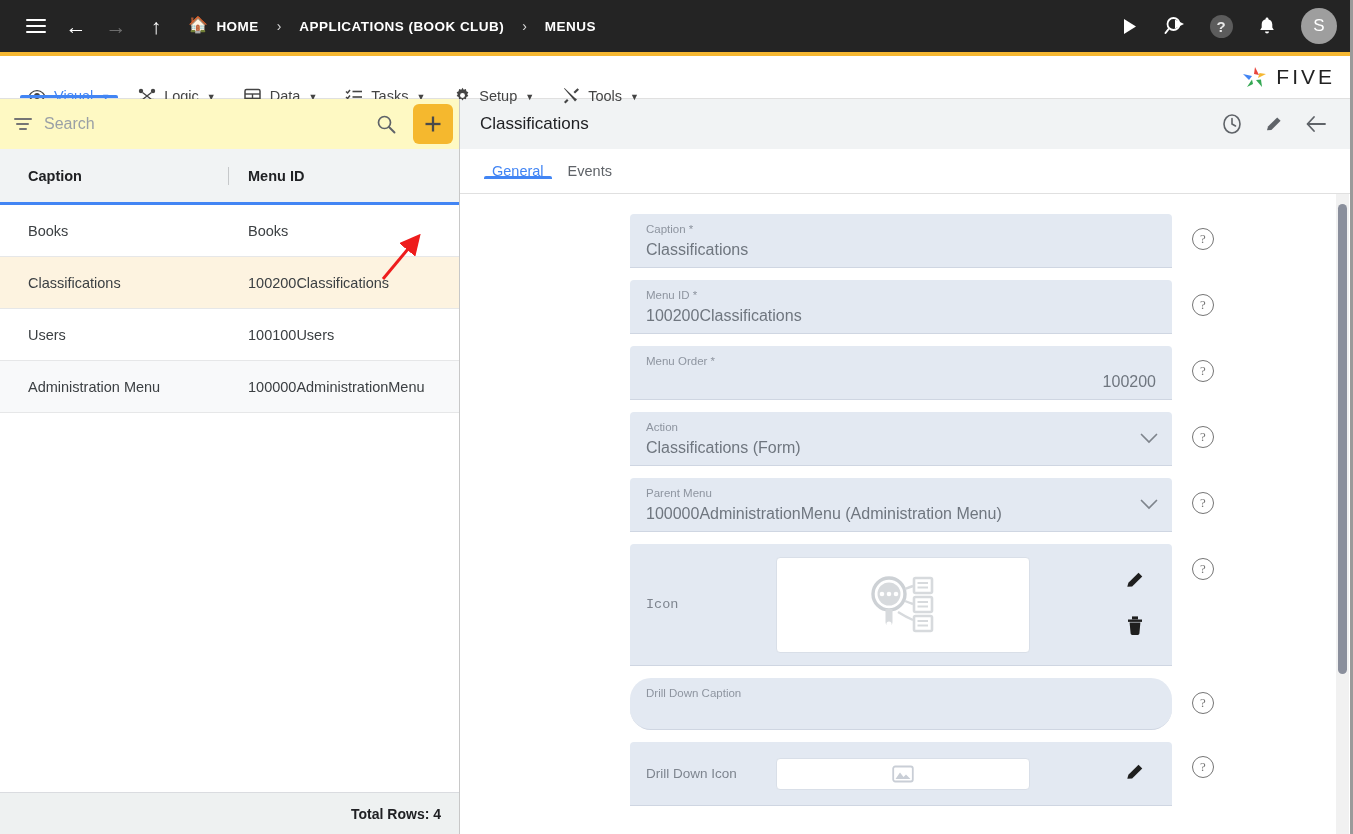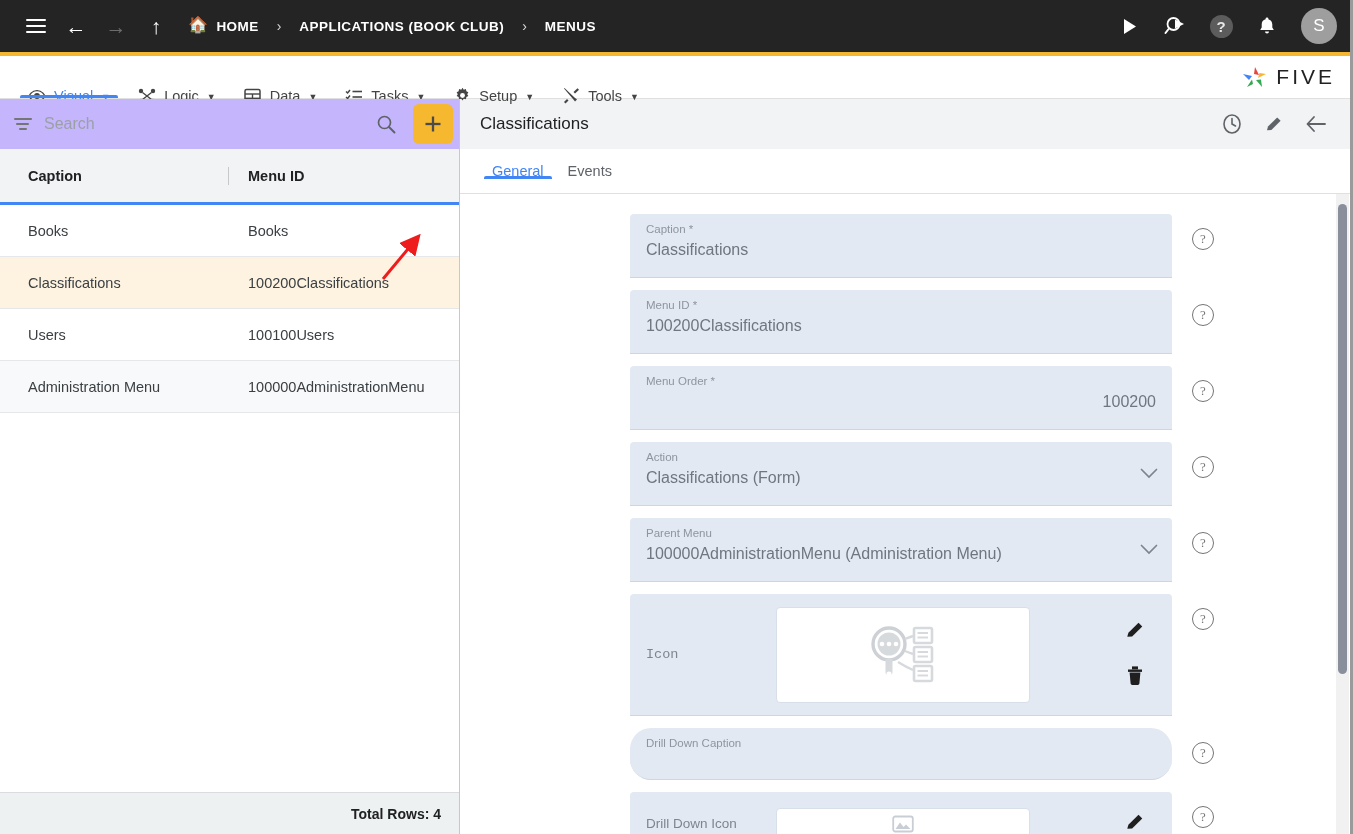--- a/index.html
+++ b/index.html
@@ -67,21 +67,21 @@
 
   
   .workspace { display: flex; height: calc(834px - 52px - 4px - 43px); }
 
   
   .leftpanel {
     width: 460px; flex: none; border-right: 1px solid #c8c8c8;
     display: flex; flex-direction: column; background: #fff; position: relative;
   }
   .searchbar {
-    height: 50px; background: #c4b5fd; display: flex; align-items: center;
+    height: 50px; background: #fef9c3; display: flex; align-items: center;
     padding: 0 6px 0 14px; gap: 10px; flex: none;
   }
   .filter-ico { display:flex; flex-direction:column; gap:3px; cursor:pointer; width: 20px;}
   .filter-ico i { display:block; height:2px; background:#757575; border-radius:1px;}
   .filter-ico i:nth-child(1){ width:18px } .filter-ico i:nth-child(2){ width:13px; margin-left:2px }
   .filter-ico i:nth-child(3){ width:8px; margin-left:5px }
   .search-input {
     flex: 1; border: none; outline: none; background: transparent;
     font-size: 16px; color: #333; font-family: inherit;
   }
@@ -152,21 +152,21 @@
   }
   .form-scroll {
     flex: 1; overflow: hidden; position: relative; padding-top: 20px;
   }
   .form-inner { padding-left: 170px; padding-right: 60px; }
   .field-row { display: flex; align-items: flex-start; margin-bottom: 12px; }
   .field {
     width: 542px; background: #e3e9f2; border-radius: 4px 4px 0 0;
     border-bottom: 1px solid #cfd6e2; position: relative; padding: 8px 16px 8px 16px;
   }
-  .field.tall { height: 64px; }
+  .field.tall { height: 54px; }
   .flabel { font-size: 11.5px; color: #8e95a0; line-height: 14px; }
   .fvalue { font-size: 16px; color: #6f767f; line-height: 24px; margin-top: 2px;}
   .fvalue.right { text-align: right; }
   .fvalue.empty { min-height: 24px; }
   .chev {
     position: absolute; right: 14px; top: 50%; transform: translateY(-50%);
     color: #7e848c;
   }
   .help {
     width: 22px; height: 22px; border-radius: 50%; border: 1.6px solid #757575;

